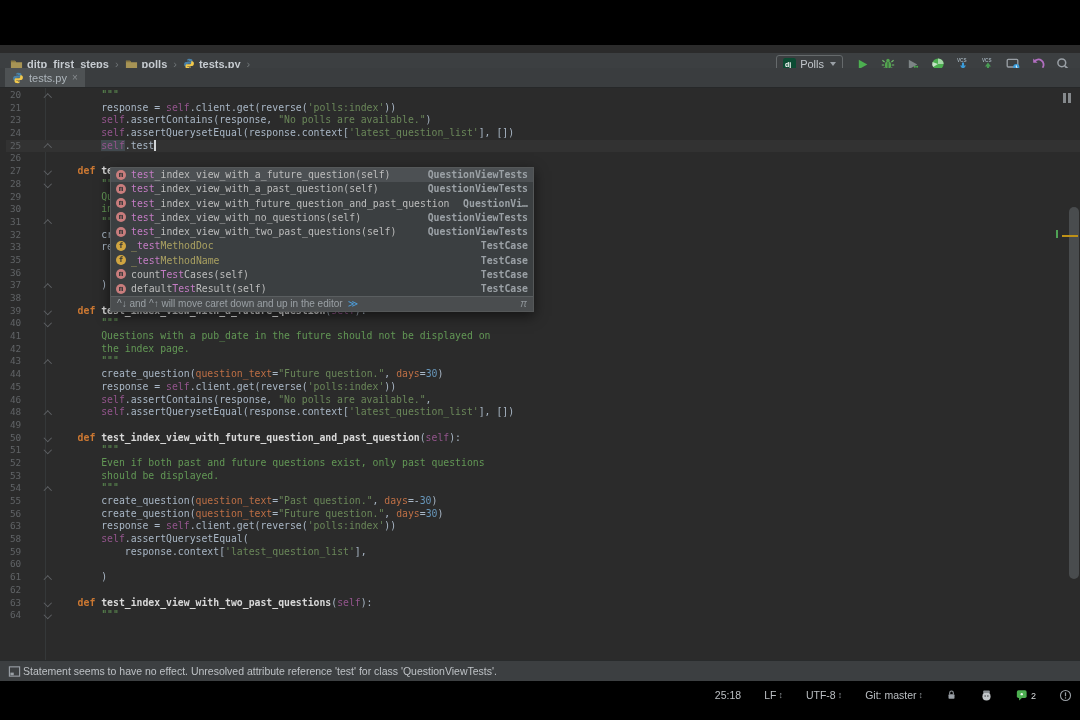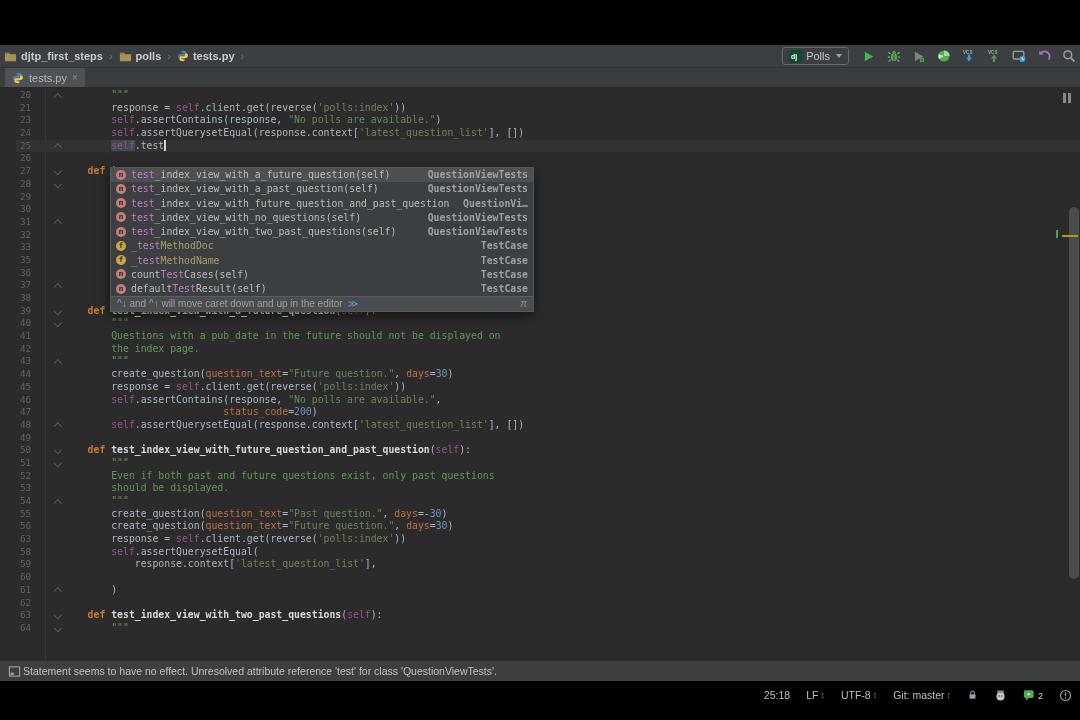--- a/index.html
+++ b/index.html
@@ -1,22 +1,22 @@
 <!DOCTYPE html>
 <html><head>
 <meta charset="utf-8">
 <style>
   html,body{margin:0;padding:0}
   body{width:1080px;height:720px;background:#000;position:relative;overflow:hidden;
        font-family:"Liberation Sans",sans-serif;}
   .app{position:absolute;top:45px;left:0;width:1080px;height:636px;background:#2B2B2B;}
 
   
-  .toolbar{position:absolute;top:0;left:0;right:0;height:23px;background:#3C3F41;
-           border-bottom:1px solid #2f3234;display:flex;align-items:center;padding:0 4px;box-sizing:border-box;}
+  .toolbar{position:absolute;top:8px;left:0;right:0;height:23px;background:#3C3F41;
+           border-bottom:1px solid #2f3234;display:flex;align-items:center;padding:0 10px;box-sizing:border-box;}
   .breadcrumbs{display:flex;align-items:center;}
   .crumb{display:flex;align-items:center;gap:4px;cursor:default;}
   .bc-label{color:#C7CCD1;font-size:11px;font-weight:bold;}
   .bc-sep{color:#6F7577;font-size:11px;margin:0 6px;}
   .toolbar-right{margin-left:auto;display:flex;align-items:center;gap:10px;}
   .run-combo{display:flex;align-items:center;gap:4px;border:1px solid #666A6C;border-radius:3px;
              height:16px;padding:0 6px;background:#3C3F41;margin-right:2px;}
   .run-combo .rc-label{color:#C2C7CC;font-size:11px;}
   .tri{width:0;height:0;border-left:3.5px solid transparent;border-right:3.5px solid transparent;
        border-top:4px solid #9AA0A6;display:inline-block;margin-left:2px;}
@@ -27,21 +27,21 @@
   
   .tabbar{position:absolute;top:23px;left:0;right:0;height:20px;background:#3A3D3F;
           border-bottom:1px solid #262829;box-sizing:border-box;display:flex;align-items:stretch;}
   .tab{background:#4E5254;display:flex;align-items:center;gap:5px;padding:0 7px;margin-left:5px;}
   .tab-label{color:#AEB6BC;font-size:11px;}
   .tab-close{color:#868B8E;font-size:10px;line-height:10px;cursor:pointer;}
 
   
   .editor{position:absolute;top:43px;left:0;right:0;height:572px;background:#2B2B2B;overflow:hidden;}
   .gutter-sep{position:absolute;left:45px;top:0;bottom:0;width:1px;background:#353839;}
-  .lines{position:absolute;top:1px;left:0;right:0;padding-left:16px;}
+  .lines{position:absolute;top:1px;left:6px;right:0;}
   .line{position:relative;height:12.7px;font-family:"DejaVu Sans Mono",monospace;
         font-size:9.8px;line-height:12.7px;white-space:pre;}
   .line.cur{background:#323232;}
   .num{position:absolute;left:4px;color:#606366;font-size:9.3px;font-family:"DejaVu Sans Mono",monospace;}
   .fold{position:absolute;left:38px;top:3px;width:8px;height:8px;}
   .fold.start:before{content:"";position:absolute;left:1px;top:0;width:4.5px;height:4.5px;
         border-right:1.4px solid #606366;border-bottom:1.4px solid #606366;transform:rotate(45deg);}
   .fold.end:before{content:"";position:absolute;left:1px;top:2.5px;width:4.5px;height:4.5px;
         border-right:1.4px solid #606366;border-bottom:1.4px solid #606366;transform:rotate(-135deg);}
   .code{position:absolute;left:48px;top:0;}
@@ -83,21 +83,21 @@
   .pfooter{height:14px;background:#4A4D4F;border-top:1px solid #5A5E60;display:flex;
            align-items:center;padding:0 6px;font-size:10px;color:#9AA0A5;}
   .plink{color:#4E9FDD;margin-left:5px;cursor:pointer;letter-spacing:-1px;}
   .ppi{margin-left:auto;color:#8E9499;font-style:italic;}
 
   
   .statusbar{position:absolute;top:615px;left:0;right:0;height:21px;background:#3C3F41;
              border-top:1px solid #282B2C;display:flex;align-items:center;padding:0 8px;
              box-sizing:border-box;font-size:10.5px;color:#BBBFC3;}
   .sb-msg{margin-left:2px;color:#BDC1C5;}
-  .sb-right{margin-left:auto;display:flex;align-items:center;gap:16px;margin-top:48px;}
+  .sb-right{margin-left:auto;display:flex;align-items:center;gap:23px;margin-top:48px;}
   .sb-w{display:flex;align-items:center;gap:2px;cursor:pointer;}
   .ud{color:#8A8F93;font-size:9px;}
   .sb-count{color:#D6D9DB;font-size:9px;margin-left:1px;align-self:flex-end;}
 </style>
 </head>
 <body>
 
 <div class="app">
 
   <div class="toolbar">
@@ -249,21 +249,20 @@
         <div class="line"><span class="num">37</span><span class="fold end"></span><span class="code"><span class="c-t">        )</span></span></div>
         <div class="line"><span class="num">38</span><span class="code"></span></div>
         <div class="line"><span class="num">39</span><span class="fold start"></span><span class="code"><span class="c-kw">    def </span><span class="c-fn">test_index_view_with_a_future_question</span><span class="c-t">(</span><span class="c-self">self</span><span class="c-t">):</span></span></div>
         <div class="line"><span class="num">40</span><span class="fold start"></span><span class="code"><span class="c-dq">        """</span></span></div>
         <div class="line"><span class="num">41</span><span class="code"><span class="c-doc">        Questions with a pub_date in the future should not be displayed on</span></span></div>
         <div class="line"><span class="num">42</span><span class="code"><span class="c-doc">        the index page.</span></span></div>
         <div class="line"><span class="num">43</span><span class="fold end"></span><span class="code"><span class="c-dq">        """</span></span></div>
         <div class="line"><span class="num">44</span><span class="code"><span class="c-t">        create_question(</span><span class="c-arg">question_text</span><span class="c-t">=</span><span class="c-str">"Future question."</span><span class="c-t">, </span><span class="c-arg">days</span><span class="c-t">=</span><span class="c-num">30</span><span class="c-t">)</span></span></div>
         <div class="line"><span class="num">45</span><span class="code"><span class="c-t">        response = </span><span class="c-self">self</span><span class="c-t">.client.get(reverse(</span><span class="c-str">'polls:index'</span><span class="c-t">))</span></span></div>
         <div class="line"><span class="num">46</span><span class="code"><span class="c-t">        </span><span class="c-self">self</span><span class="c-t">.assertContains(response, </span><span class="c-str">"No polls are available."</span><span class="c-t">,</span></span></div>
-        <div class="line"><span class="num">47</span><span class="code"><span class="c-t">                           </span><span class="c-arg">status_code</span><span class="c-t">=</span><span class="c-num">200</span><span class="c-t">)</span></span></div>
         <div class="line"><span class="num">48</span><span class="fold end"></span><span class="code"><span class="c-t">        </span><span class="c-self">self</span><span class="c-t">.assertQuerysetEqual(response.context[</span><span class="c-str">'latest_question_list'</span><span class="c-t">], [])</span></span></div>
         <div class="line"><span class="num">49</span><span class="code"></span></div>
         <div class="line"><span class="num">50</span><span class="fold start"></span><span class="code"><span class="c-kw">    def </span><span class="c-fn">test_index_view_with_future_question_and_past_question</span><span class="c-t">(</span><span class="c-self">self</span><span class="c-t">):</span></span></div>
         <div class="line"><span class="num">51</span><span class="fold start"></span><span class="code"><span class="c-dq">        """</span></span></div>
         <div class="line"><span class="num">52</span><span class="code"><span class="c-doc">        Even if both past and future questions exist, only past questions</span></span></div>
         <div class="line"><span class="num">53</span><span class="code"><span class="c-doc">        should be displayed.</span></span></div>
         <div class="line"><span class="num">54</span><span class="fold end"></span><span class="code"><span class="c-dq">        """</span></span></div>
         <div class="line"><span class="num">55</span><span class="code"><span class="c-t">        create_question(</span><span class="c-arg">question_text</span><span class="c-t">=</span><span class="c-str">"Past question."</span><span class="c-t">, </span><span class="c-arg">days</span><span class="c-t">=-</span><span class="c-num">30</span><span class="c-t">)</span></span></div>
         <div class="line"><span class="num">56</span><span class="code"><span class="c-t">        create_question(</span><span class="c-arg">question_text</span><span class="c-t">=</span><span class="c-str">"Future question."</span><span class="c-t">, </span><span class="c-arg">days</span><span class="c-t">=</span><span class="c-num">30</span><span class="c-t">)</span></span></div>
         <div class="line"><span class="num">63</span><span class="code"><span class="c-t">        response = </span><span class="c-self">self</span><span class="c-t">.client.get(reverse(</span><span class="c-str">'polls:index'</span><span class="c-t">))</span></span></div>

